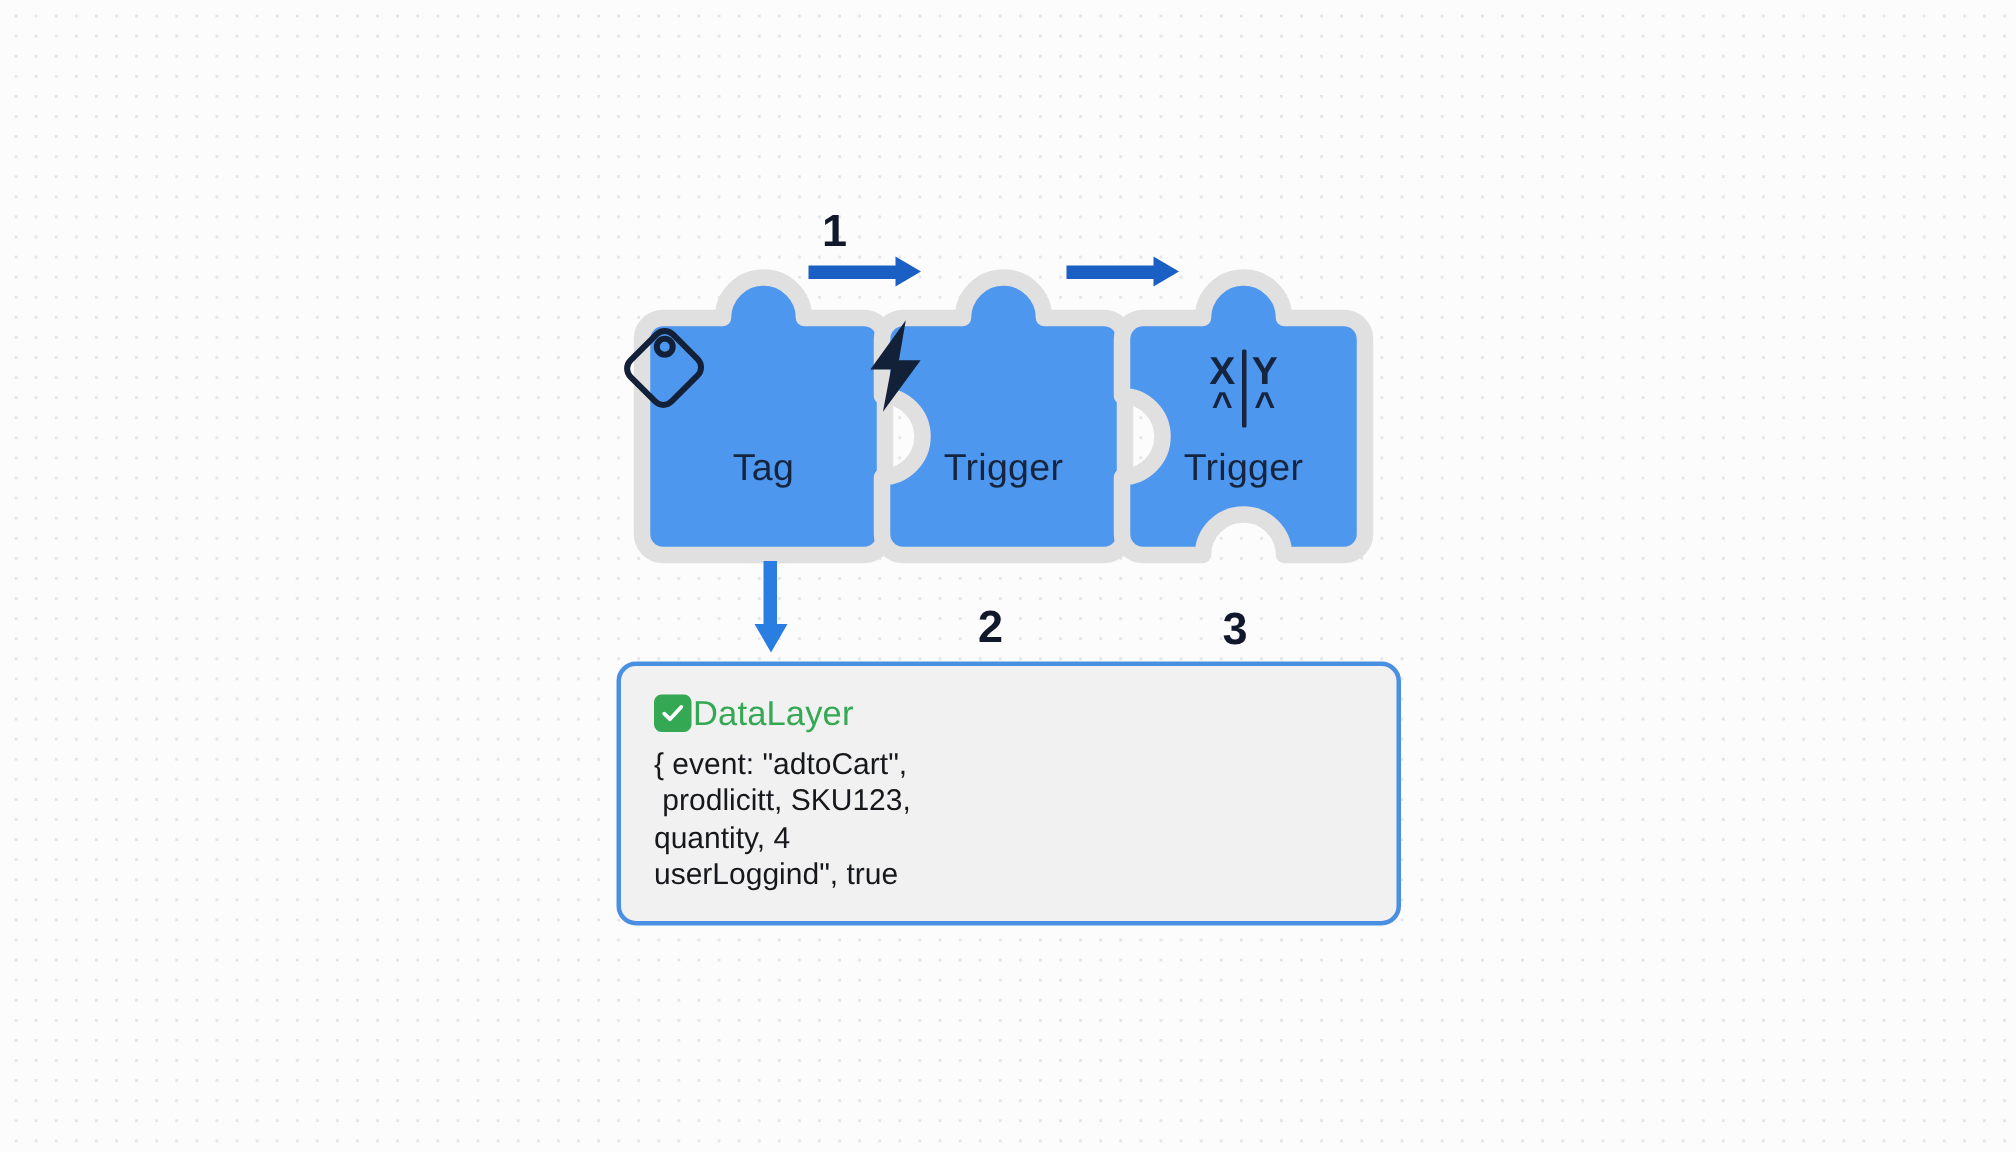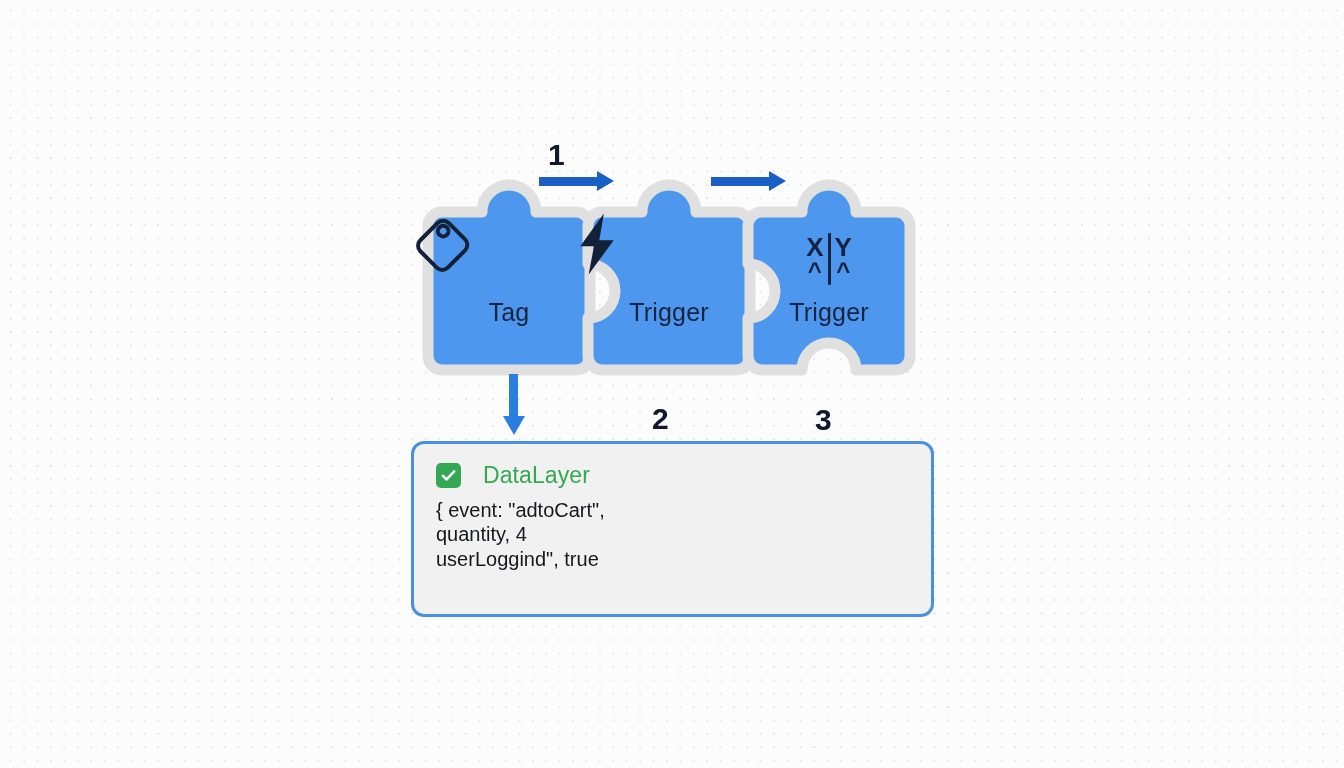--- a/index.html
+++ b/index.html
@@ -77,21 +77,21 @@
   #num1 { left:548px; top:138px; }
   #num2 { left:652px; top:402px; }
   #num3 { left:815px; top:403px; }
 
   
   #datalayer {
     position:absolute; left:411px; top:441px; width:523px; height:176px;
     background:#f1f1f1; border:3px solid #4a90e2; border-radius:13px;
     padding:18px 22px 0 22px;
   }
-  .dl-head { display:flex; align-items:center; gap:22px; }
+  .dl-head { display:flex; align-items:center; gap:1px; }
   .dl-check {
     width:25px; height:25px; background:#34a853; border-radius:5px;
     display:flex; align-items:center; justify-content:center; flex:0 0 auto;
   }
   .dl-check svg { display:block; }
   .dl-title { font-size:23px; color:#34a853; letter-spacing:.1px; }
   .dl-body { margin-top:9px; }
   .dl-line { font-size:20px; color:#16181c; line-height:1.22; white-space:pre; }
 </style>
 </head>
@@ -217,18 +217,19 @@
     <div class="dl-head">
       <span class="dl-check">
         <svg width="17" height="17" viewBox="0 0 18 18" aria-hidden="true">
           <path d="M3 9.3 L7 13.2 L15 4.6" fill="none" stroke="#ffffff" stroke-width="2.7" stroke-linecap="round" stroke-linejoin="round"></path>
         </svg>
       </span>
       <span class="dl-title">DataLayer</span>
     </div>
     <div class="dl-body">
       <div class="dl-line">{ event: "adtoCart",</div>
+      <div class="dl-line"> prodlicitt, SKU123,</div>
       <div class="dl-line">quantity, 4</div>
       <div class="dl-line">userLoggind", true</div>
     </div>
   </div>
 
 </div>
 
 </body></html>

